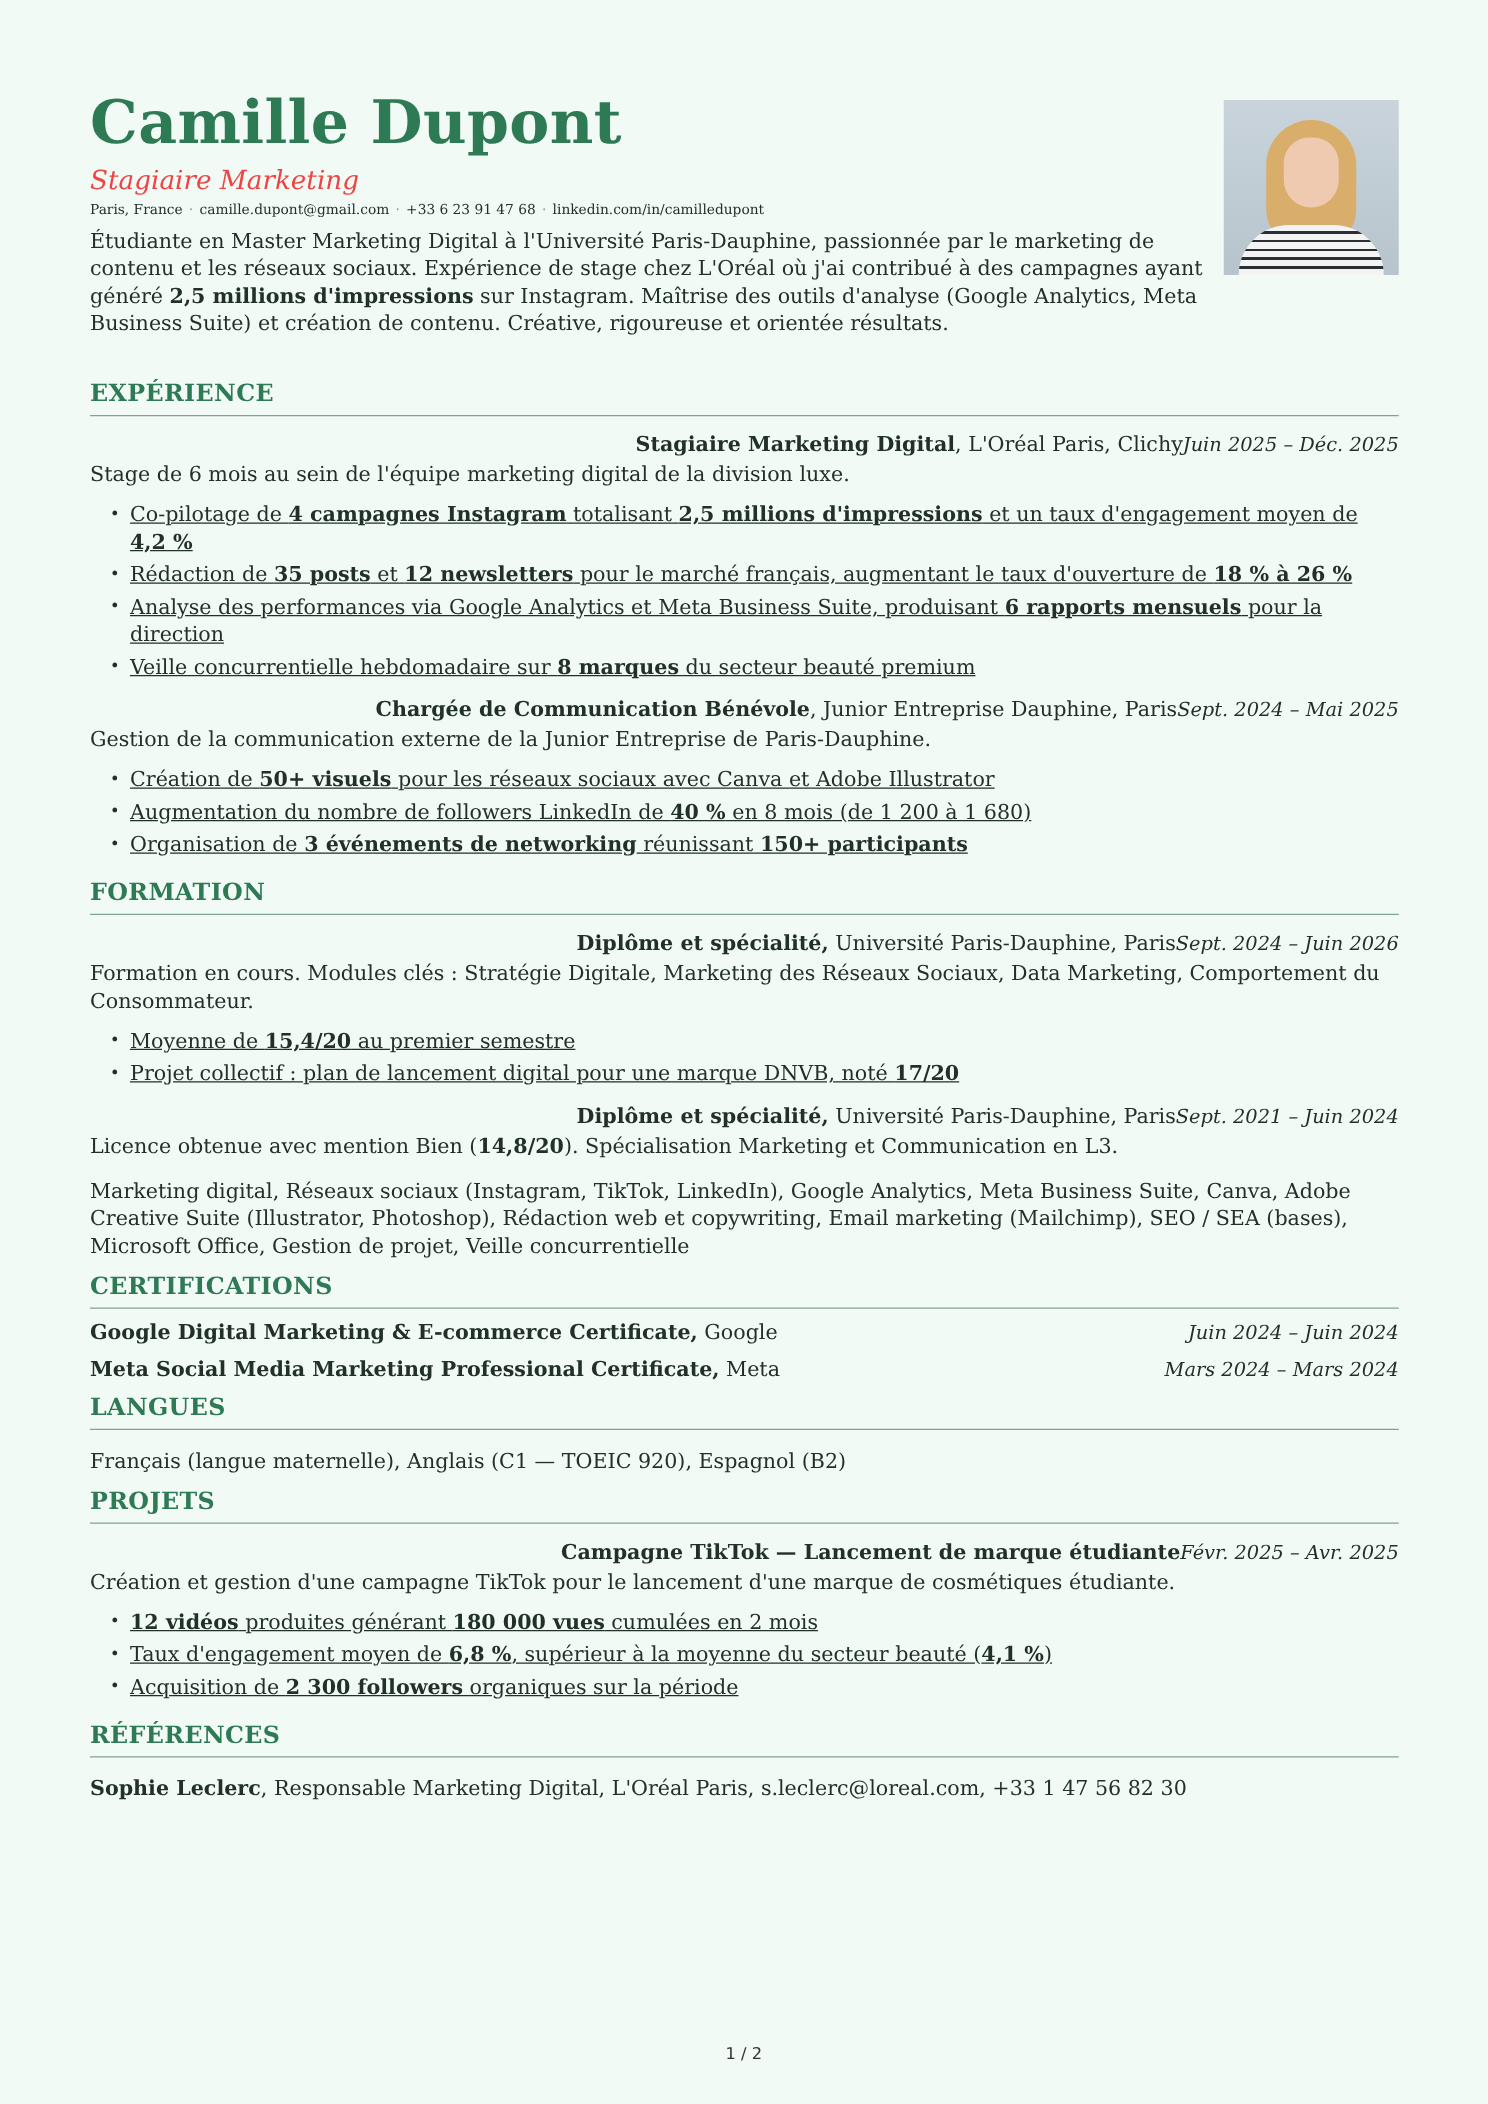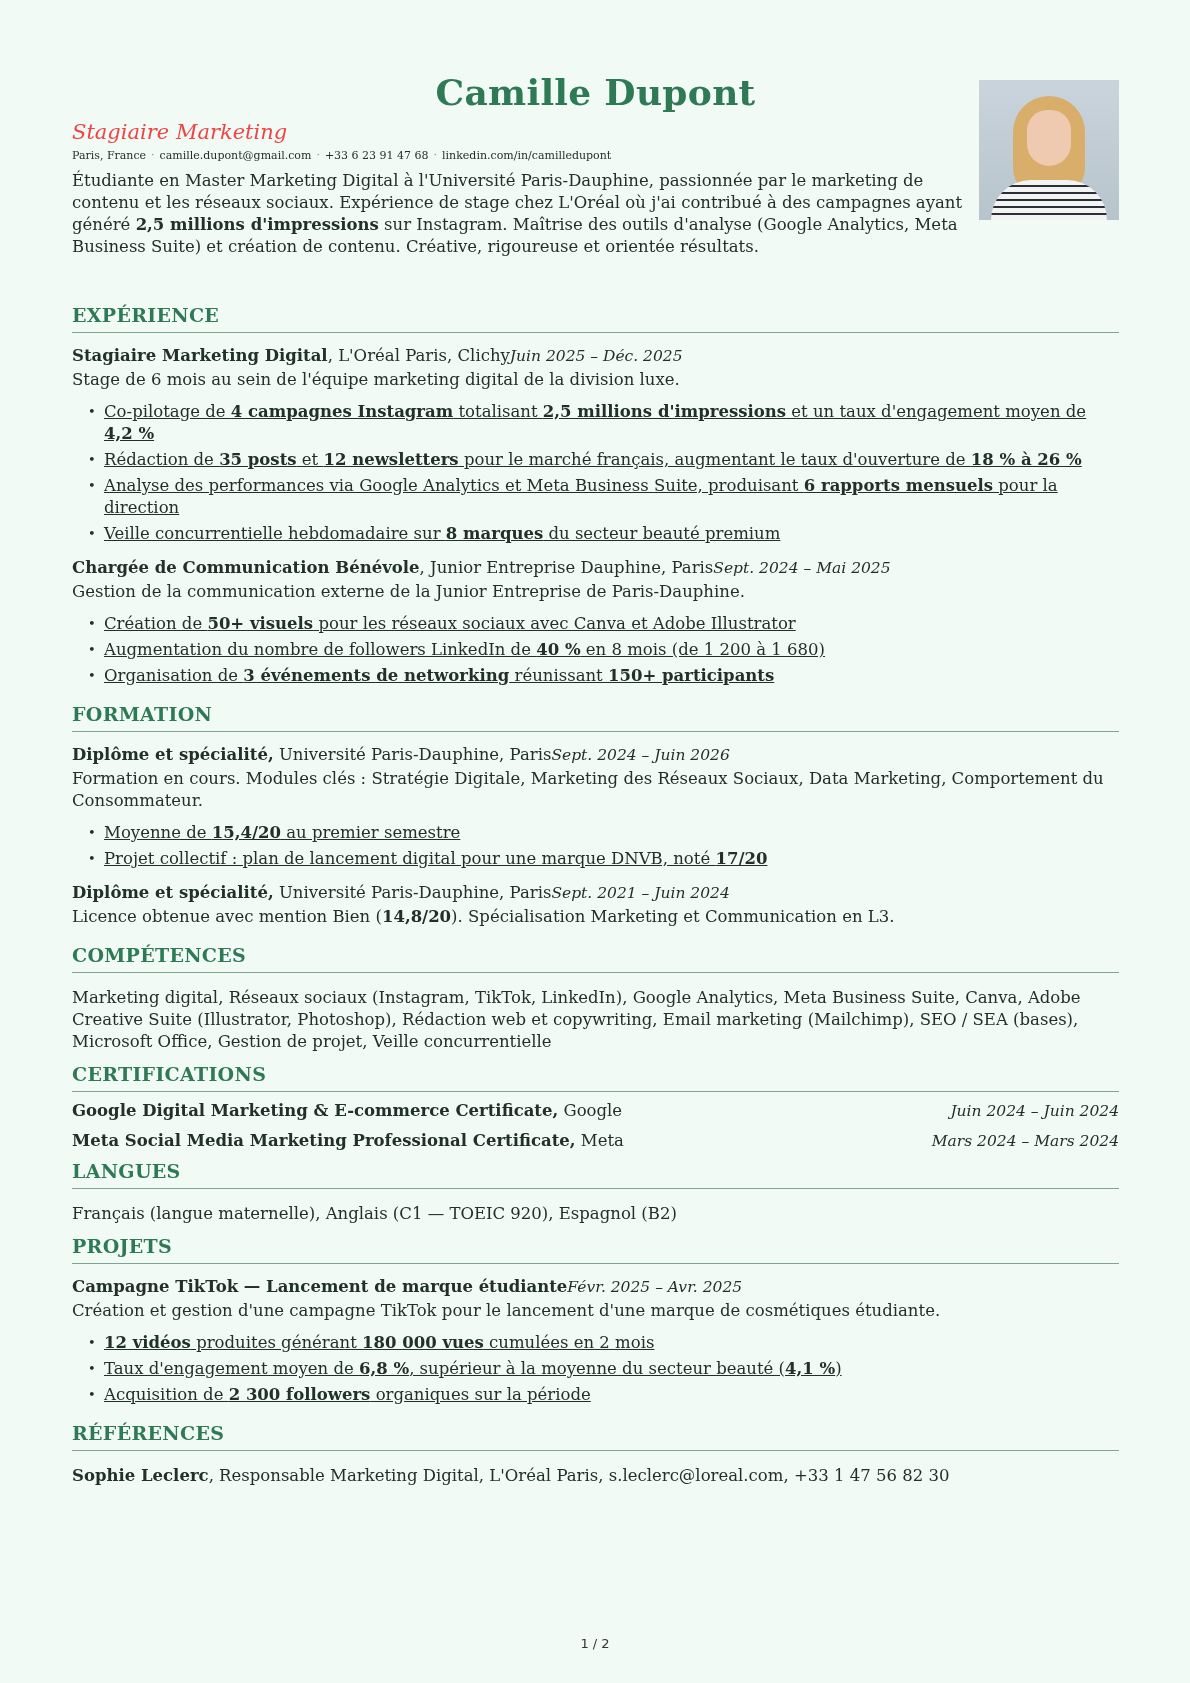--- a/index.html
+++ b/index.html
@@ -7,42 +7,42 @@
     width: 1190px; height: 1683px; overflow: hidden;
     background: #f2faf6;
     font-family: "DejaVu Serif", serif;
     color: #22302a;
     position: relative;
   }
   .page { position: absolute; left: 72px; top: 66px; width: 1047px; }
   .header { position: relative; height: 214px; }
   .name {
     font-family: "DejaVu Serif", serif; font-weight: bold;
-    font-size: 36px; color: #2e7a55; letter-spacing: 0.3px;
-    line-height: 1; margin: 8px 0 0 0; text-align: center;
+    font-size: 48px; color: #2e7a55; letter-spacing: 0.3px;
+    line-height: 1; margin: 8px 0 0 0;
   }
   .subtitle { font-style: italic; font-size: 21px; margin-top: 10px; color: #ef4444; }
   .contact { font-size: 11px; margin-top: 5px; color: #22302a; }
   .contact .sep { color: #8a9a92; padding: 0 5px; }
   .summary { font-size: 16.5px; line-height: 22px; margin-top: 8px; width: 900px; }
   .photo {
     position: absolute; right: 0; top: 6px; width: 140px; height: 140px;
     background: linear-gradient(#c9d4dc, #b8c4cc);
     overflow: hidden;
   }
   .photo .hair { position:absolute; left:34px; top:16px; width:72px; height:100px; border-radius:36px 36px 28px 28px; background:#d9ad6a; }
   .photo .face { position:absolute; left:48px; top:30px; width:44px; height:56px; border-radius:22px 22px 24px 24px; background:#efc9b0; }
   .photo .shirt { position:absolute; left:12px; top:100px; width:116px; height:50px; border-radius:40px 40px 0 0;
     background: repeating-linear-gradient(180deg, #f3f3f3 0 5px, #2a2f36 5px 7px); }
   .section-title {
     font-weight: bold; font-size: 19px; color: #2e7a55; letter-spacing: 0.3px;
     margin-top: 16px; padding-bottom: 6px; border-bottom: 1.5px solid #7fa494;
   }
   .entry { margin-top: 12px; }
-  .entry-head { display: flex; justify-content: flex-start; font-size: 16.5px; line-height: 22px; }
+  .entry-head { display: flex; justify-content: flex-end; font-size: 16.5px; line-height: 22px; }
   .entry-head .title b { font-weight: bold; }
   .entry-date { font-style: italic; font-size: 15.5px; white-space: nowrap; }
   .entry-desc { font-size: 16.5px; line-height: 22px; margin-top: 2px; }
   ul.bullets { margin: 10px 0 0 0; padding: 0 0 0 24px; list-style: none; }
   ul.bullets li { position: relative; font-size: 16.5px; line-height: 22px; margin-bottom: 4px; padding-left: 8px; text-decoration: underline; }
   ul.bullets li::before { content: "\2022"; position: absolute; left: -8px; top: 0; font-size: 13px; color: #22302a; }
   .plain { font-size: 16.5px; line-height: 22px; margin-top: 14px; }
   .cert-row { display: flex; justify-content: space-between; font-size: 16.5px; line-height: 22px; margin-top: 8px; }
   .pager { position: absolute; top: 1636px; left: 0; width: 1190px; text-align: center; font-family: "DejaVu Sans", sans-serif; font-size: 13px; color: #333; }
   b { font-weight: bold; }
@@ -110,21 +110,20 @@
       </div>
       <div class="entry">
         <div class="entry-head">
           <span class="title"><b>Diplôme et spécialité,</b><span> Université Paris-Dauphine, Paris</span></span>
           <span class="entry-date">Sept. 2021 – Juin 2024</span>
         </div>
         <div class="entry-desc"><span>Licence obtenue avec mention Bien (</span><b>14,8/20</b><span>). Spécialisation Marketing et Communication en L3.</span></div>
       </div>
     </div>
 
-  <div class="section-title">COMPÉTENCES</div>
   <div class="plain">Marketing digital, Réseaux sociaux (Instagram, TikTok, LinkedIn), Google Analytics, Meta Business Suite, Canva, Adobe Creative Suite (Illustrator, Photoshop), Rédaction web et copywriting, Email marketing (Mailchimp), SEO / SEA (bases), Microsoft Office, Gestion de projet, Veille concurrentielle</div>
 
   <div class="section-title" style="margin-top:10px">CERTIFICATIONS</div>
   <div style="margin-top:4px">
     <div class="cert-row">
       <span><b>Google Digital Marketing &amp; E-commerce Certificate,</b><span> Google</span></span>
       <span class="entry-date">Juin 2024 – Juin 2024</span>
     </div>
     <div class="cert-row">
       <span><b>Meta Social Media Marketing Professional Certificate,</b><span> Meta</span></span>

